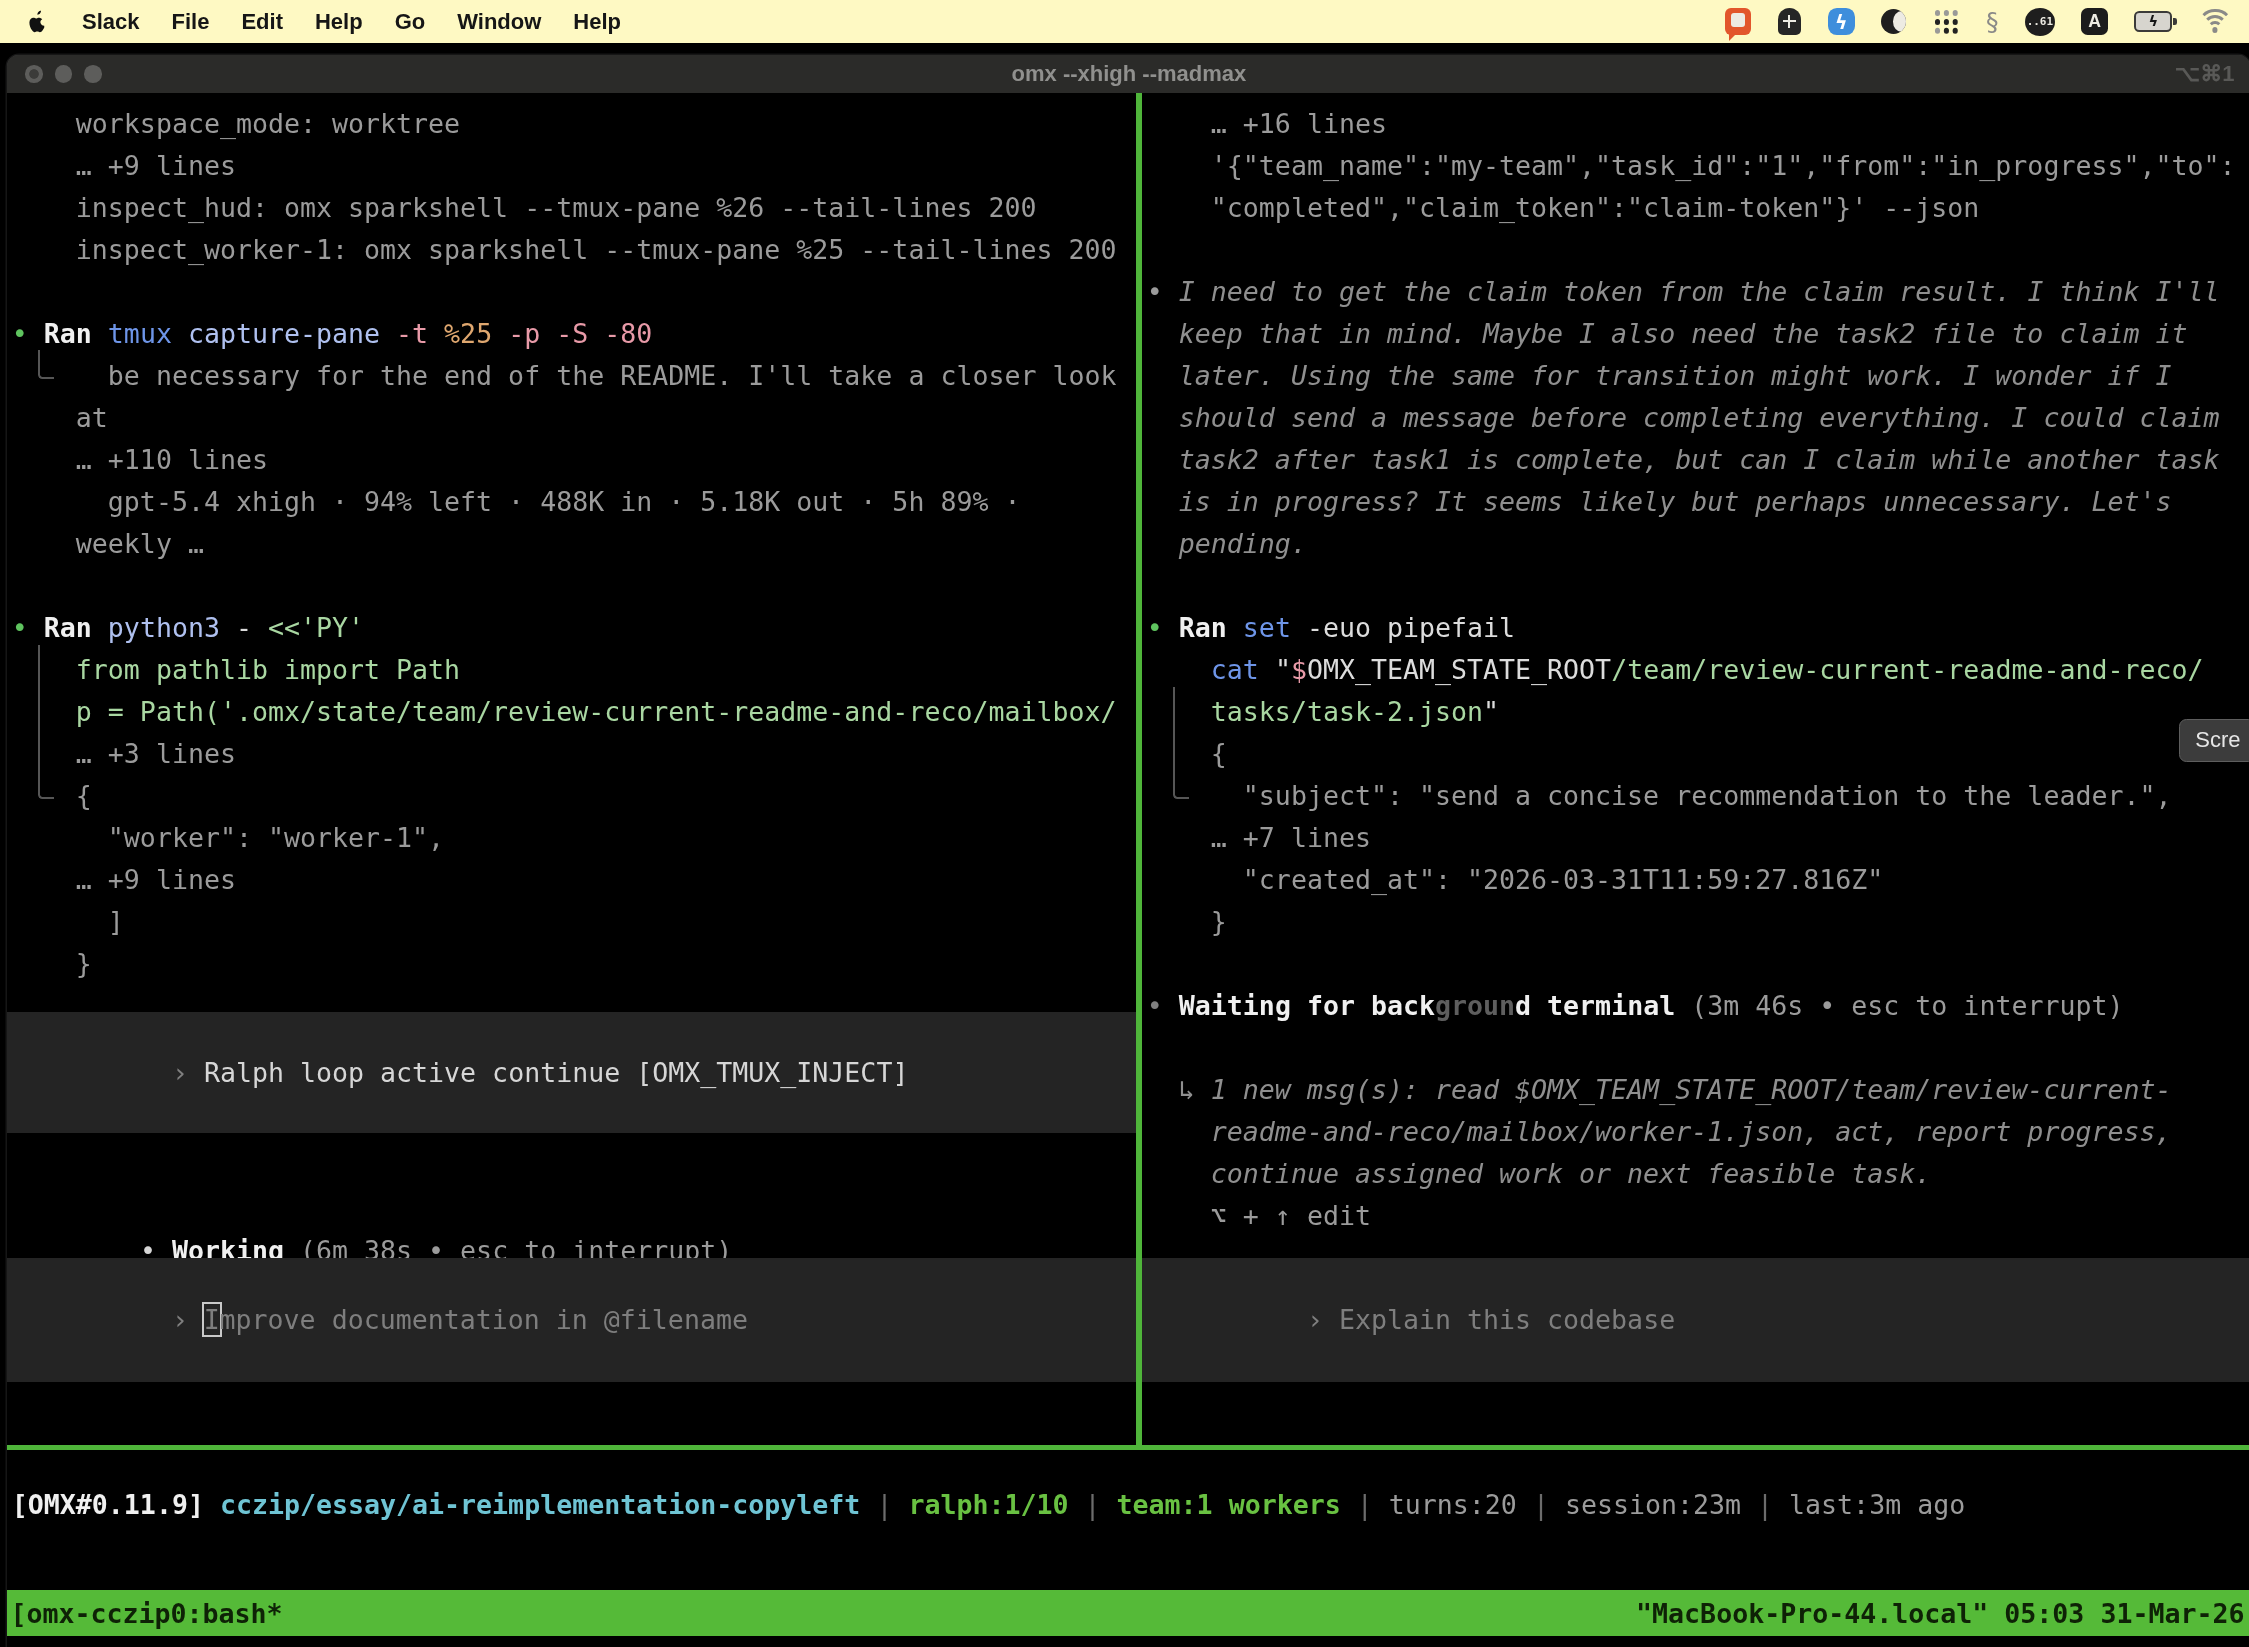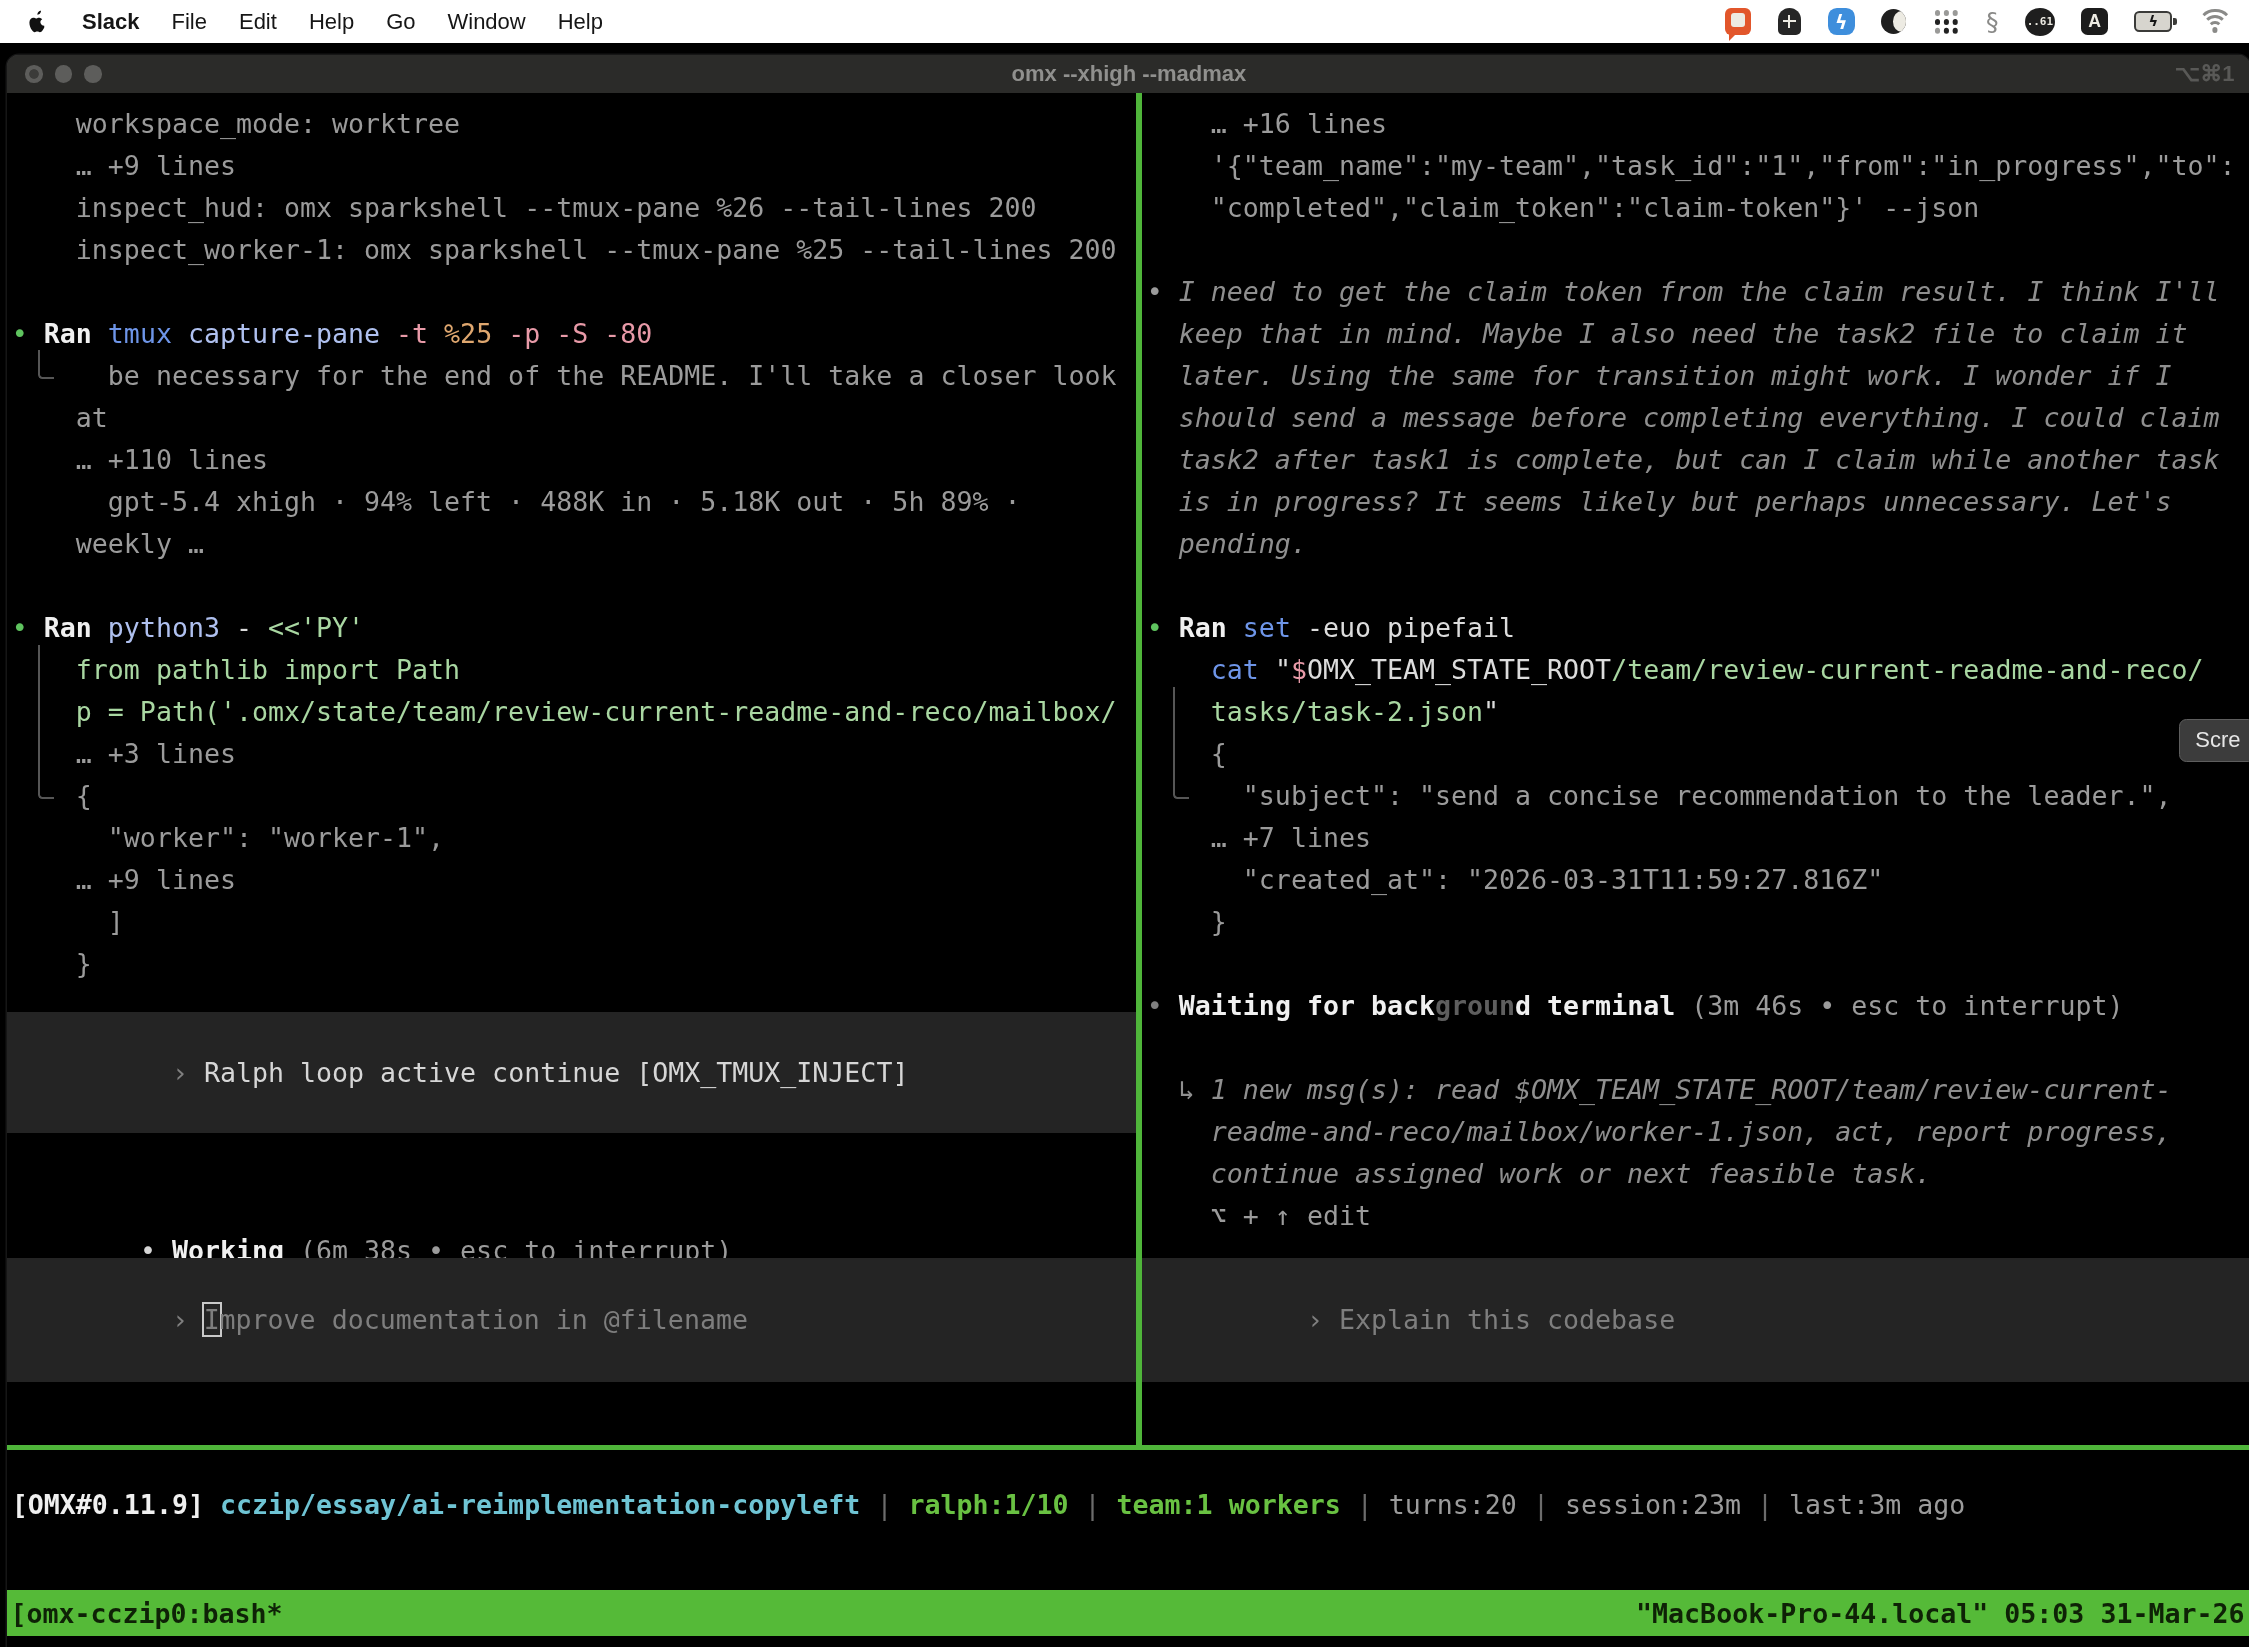--- a/index.html
+++ b/index.html
@@ -1,21 +1,21 @@
 <!DOCTYPE html>
 <html style="font-size:11.8px"><head>
 <meta charset="utf-8">
 <style>
   html,body{margin:0;padding:0;background:#000;width:2250px;height:1648px;overflow:hidden;}
   
-  .menubar{position:absolute;top:0;left:0;width:2250px;height:43px;background:#ffffff;
+  .menubar{position:absolute;top:0;left:0;width:2250px;height:43px;background:#fef9c3;
     display:flex;align-items:center;font-family:"Liberation Sans",sans-serif;color:#161616;z-index:5;}
   .mb-left{display:flex;align-items:center;padding-left:28px;}
   .apple{width:22px;height:26.6px;margin-right:32px;display:flex;align-items:center;}
-  .menu-item{font-size:22px;margin-right:32px;font-weight:400;}
+  .menu-item{font-size:22px;margin-right:32px;font-weight:700;}
   .menu-item.app{font-weight:700;}
   .mb-right{margin-left:auto;display:flex;align-items:center;gap:26.6px;padding-right:19px;}
   .mi{position:relative;display:flex;align-items:center;justify-content:center;}
   .ic-chat{width:26.6px;height:26.6px;background:#E2562B;border-radius:5.9px;position:relative;}
   .ic-chat::after{content:"";position:absolute;left:5.9px;top:5.2px;width:14.8px;height:13.3px;background:#EDEBE3;border-radius:3px;}
   .ic-chat::before{content:"";position:absolute;left:4.4px;bottom:-5.9px;border-left:7.4px solid #E2562B;border-bottom:7.4px solid transparent;}
   .ic-shield{width:23.6px;height:26.6px;background:#262626;border-radius:11.8px 11.8px 5.2px 5.2px;position:relative;}
   .ic-shield::after{content:"";position:absolute;left:5.2px;top:6.6px;width:13.3px;height:13.3px;
     background:
       linear-gradient(to right,transparent 5.2px,#EDEBE3 5.2px 7.4px,transparent 7.4px),

